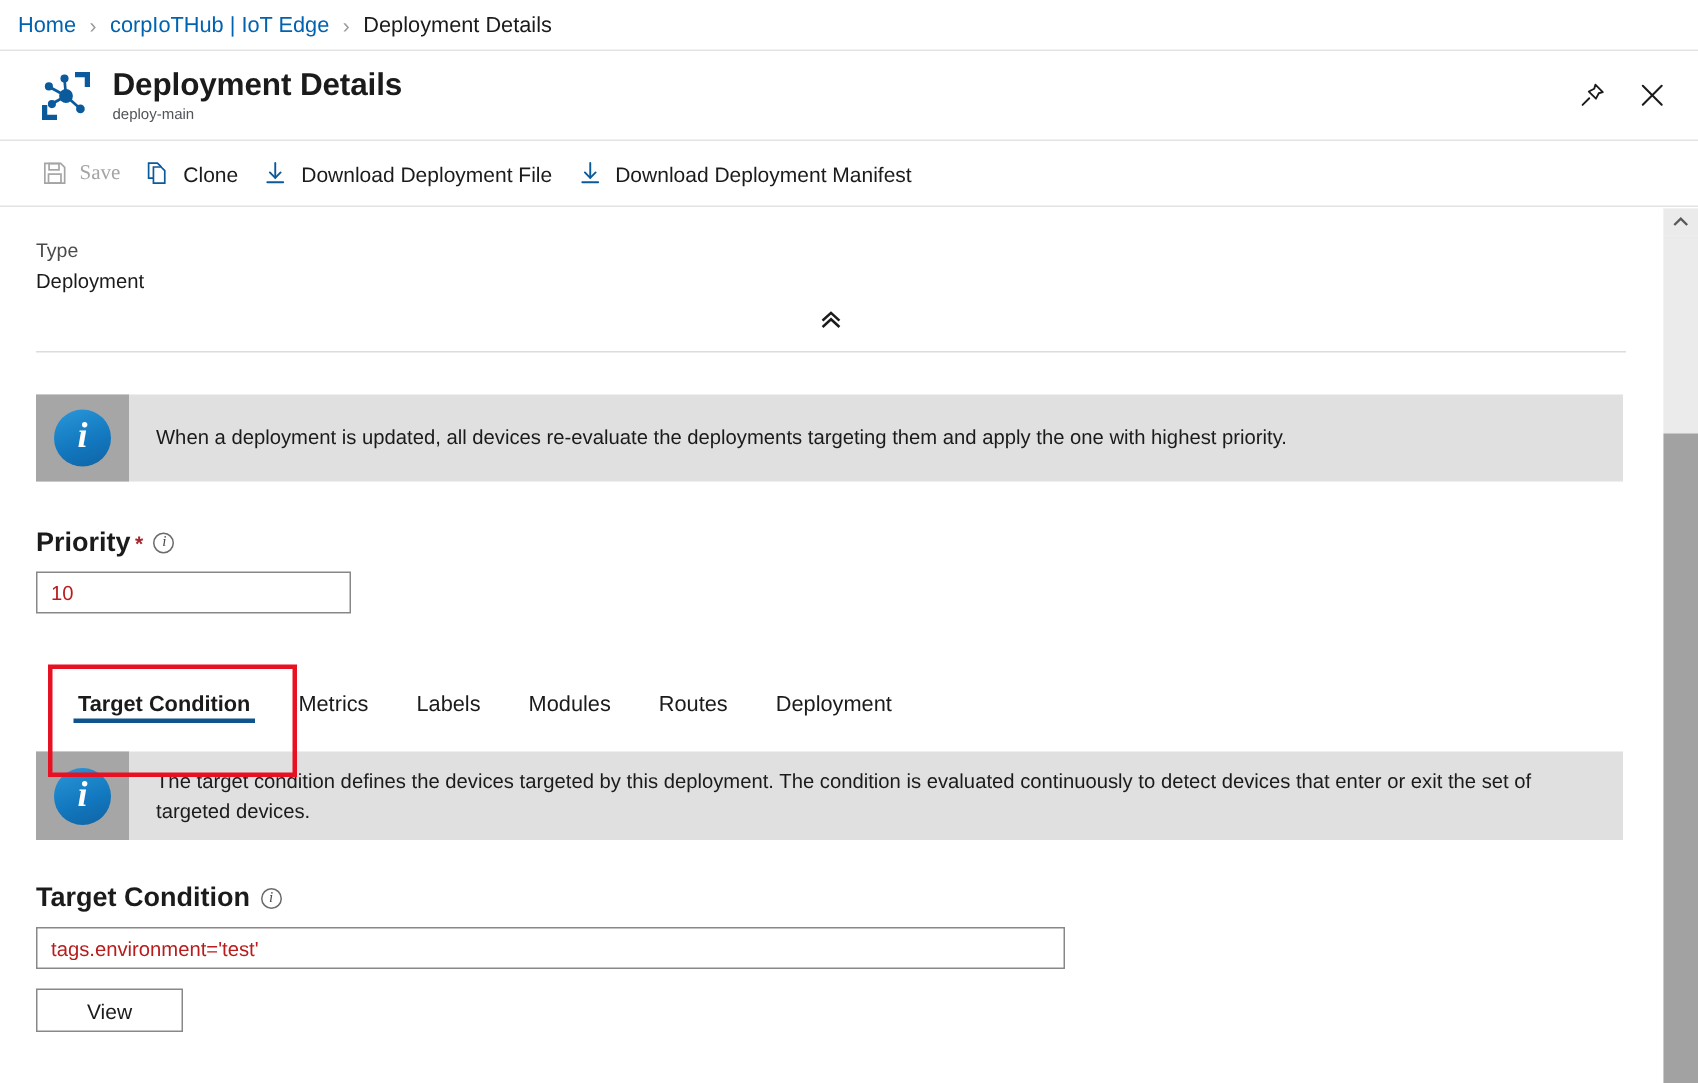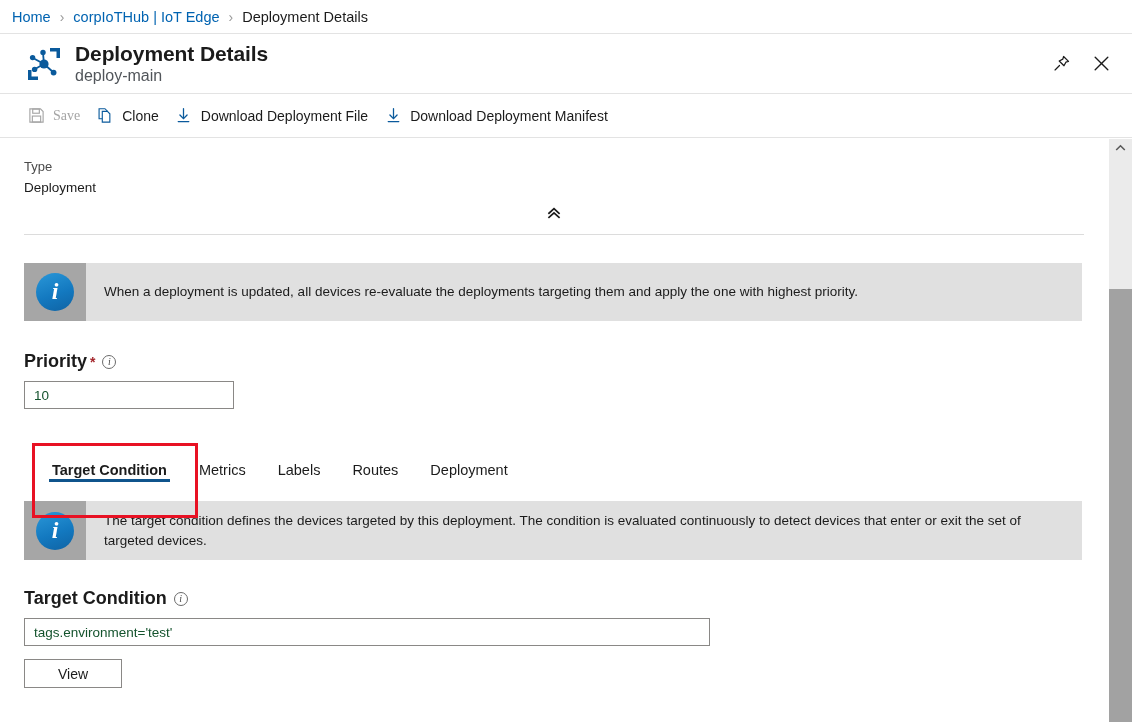--- a/index.html
+++ b/index.html
@@ -72,21 +72,21 @@
     justify-content: center;
   }
   .title-main {
     font-size: 21px;
     font-weight: bold;
     color: #1b1b1b;
     line-height: 1.12;
     letter-spacing: -0.1px;
   }
   .title-sub {
-    font-size: 16px;
+    font-size: 10px;
     color: #51555a;
     margin-top: 2px;
   }
   .title-actions {
     margin-left: auto;
     display: flex;
     align-items: center;
     gap: 14px;
     padding-right: 4px;
   }
@@ -289,21 +289,21 @@
     cursor: pointer;
     box-sizing: border-box;
     flex: 0 0 auto;
   }
   .text-input {
     height: 28px;
     border: 1px solid #8a8886;
     background: #ffffff;
     font-family: inherit;
     font-size: 13.5px;
-    color: #14532d;
+    color: #b91c1c;
     padding: 8px 9px;
     box-sizing: border-box;
     outline: none;
   }
   .priority-input { width: 210px; }
   .target-input { width: 686px; }
 
   
   .tabs-zone {
     margin-top: 34px;
@@ -552,20 +552,21 @@
           <span class="info-i">i</span>
         </div>
         <input class="text-input priority-input" type="text" value="10" style="">
       </div>
 
       <div class="tabs-zone">
         <div class="tabs">
           <button class="tab active">Target Condition</button>
           <button class="tab">Metrics</button>
           <button class="tab">Labels</button>
+          <button class="tab">Modules</button>
           <button class="tab">Routes</button>
           <button class="tab">Deployment</button>
         </div>
         <div class="tab-highlight"></div>
       </div>
 
       <div class="info-banner" style="margin-top:4px;">
         <div class="info-iconcell">
           <div class="info-circle">i</div>
         </div>

